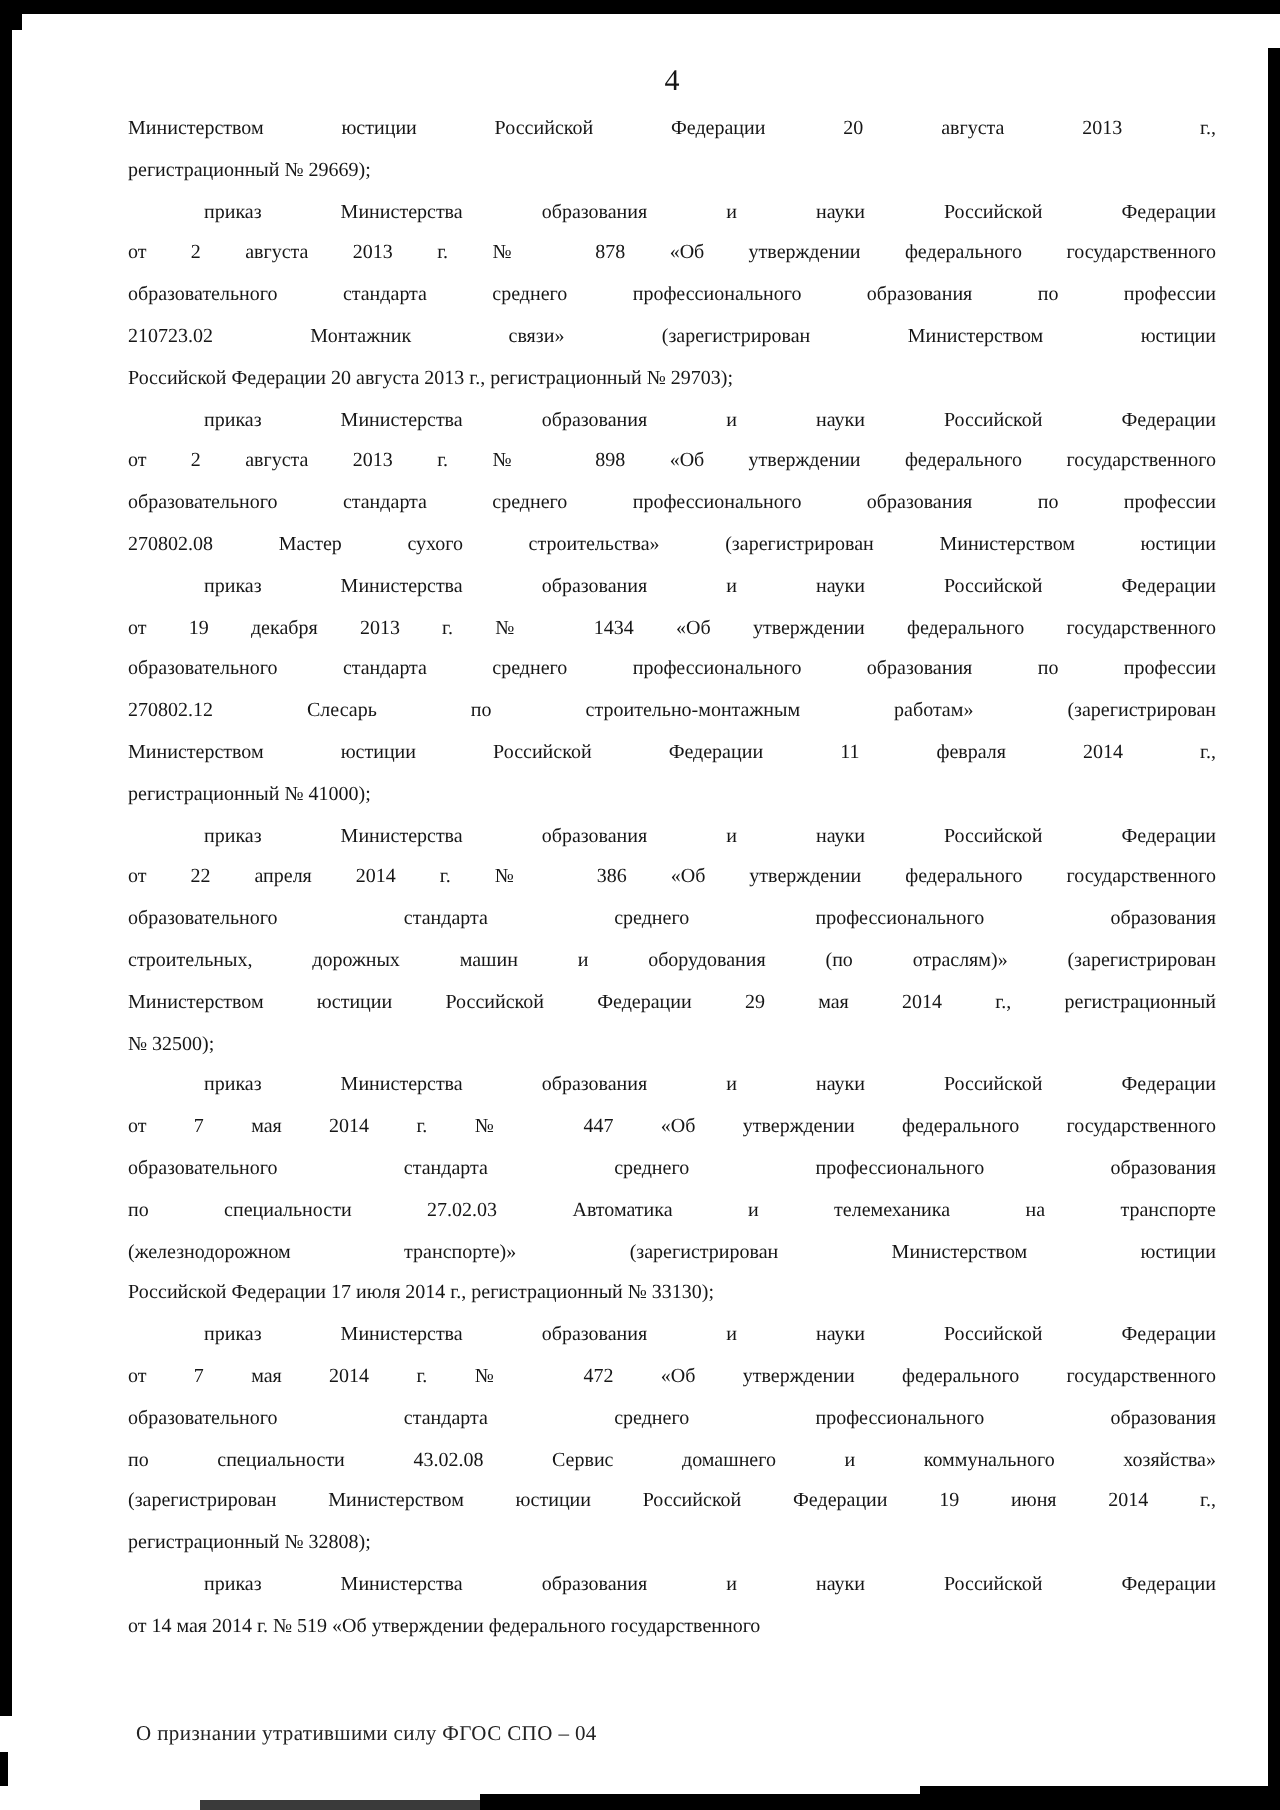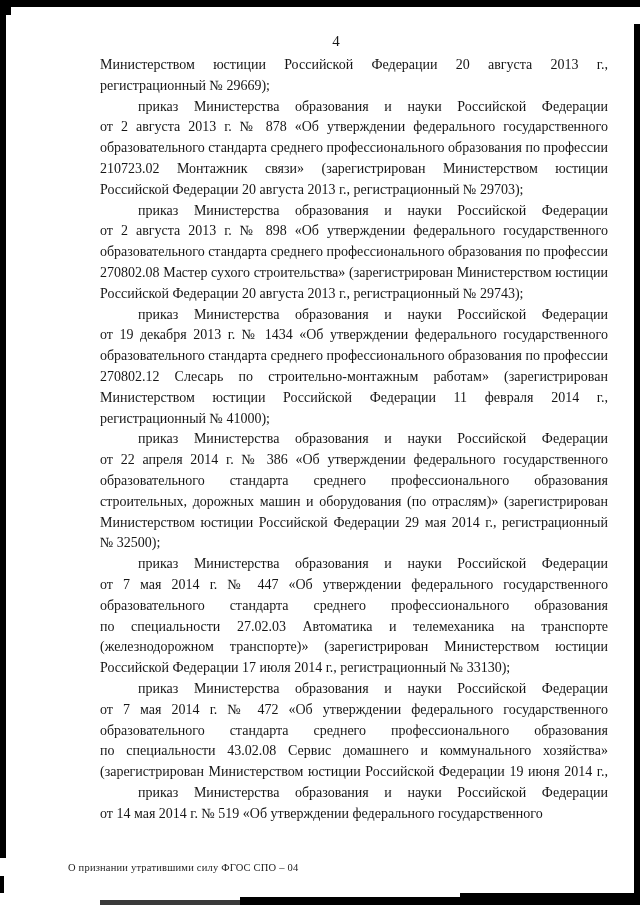--- a/index.html
+++ b/index.html
@@ -36,28 +36,27 @@
     font-size: 15px;
   }
   #text-block {
     position: absolute;
     top: 55px;
     left: 64px;
     width: 544px;
   }
   .para { margin: 0; padding: 0; }
   .line {
-    font-size: 14px;
+    font-size: 10px;
     line-height: 20.8px;
     height: 20.8px;
     overflow: hidden;
     text-align: justify;
     text-align-last: justify;
     white-space: normal;
-    margin-left: 36px;
   }
   .line.para-end { text-align-last: left; }
   .line.first-indent { padding-left: 38px; }
   #footer-note {
     position: absolute;
     top: 862px;
     left: 68px;
     font-size: 10.5px;
     color: #222;
     letter-spacing: 0.2px;
@@ -89,21 +88,20 @@
         <div class="line">от 2 августа 2013 г. № 878 «Об утверждении федерального государственного</div>
         <div class="line">образовательного стандарта среднего профессионального образования по профессии</div>
         <div class="line">210723.02 Монтажник связи» (зарегистрирован Министерством юстиции</div>
         <div class="line para-end">Российской Федерации 20 августа 2013 г., регистрационный № 29703);</div>
       </div>
       <div class="para">
         <div class="line first-indent">приказ Министерства образования и науки Российской Федерации</div>
         <div class="line">от 2 августа 2013 г. № 898 «Об утверждении федерального государственного</div>
         <div class="line">образовательного стандарта среднего профессионального образования по профессии</div>
         <div class="line">270802.08 Мастер сухого строительства» (зарегистрирован Министерством юстиции</div>
-        <div class="line para-end">Российской Федерации 20 августа 2013 г., регистрационный № 29743);</div>
       </div>
       <div class="para">
         <div class="line first-indent">приказ Министерства образования и науки Российской Федерации</div>
         <div class="line">от 19 декабря 2013 г. № 1434 «Об утверждении федерального государственного</div>
         <div class="line">образовательного стандарта среднего профессионального образования по профессии</div>
         <div class="line">270802.12 Слесарь по строительно-монтажным работам» (зарегистрирован</div>
         <div class="line">Министерством юстиции Российской Федерации 11 февраля 2014 г.,</div>
         <div class="line para-end">регистрационный № 41000);</div>
       </div>
       <div class="para">
@@ -121,20 +119,21 @@
         <div class="line">по специальности 27.02.03 Автоматика и телемеханика на транспорте</div>
         <div class="line">(железнодорожном транспорте)» (зарегистрирован Министерством юстиции</div>
         <div class="line para-end">Российской Федерации 17 июля 2014 г., регистрационный № 33130);</div>
       </div>
       <div class="para">
         <div class="line first-indent">приказ Министерства образования и науки Российской Федерации</div>
         <div class="line">от 7 мая 2014 г. № 472 «Об утверждении федерального государственного</div>
         <div class="line">образовательного стандарта среднего профессионального образования</div>
         <div class="line">по специальности 43.02.08 Сервис домашнего и коммунального хозяйства»</div>
         <div class="line">(зарегистрирован Министерством юстиции Российской Федерации 19 июня 2014 г.,</div>
+        <div class="line para-end">регистрационный № 32808);</div>
       </div>
       <div class="para">
         <div class="line first-indent">приказ Министерства образования и науки Российской Федерации</div>
         <div class="line para-end">от 14 мая 2014 г. № 519 «Об утверждении федерального государственного</div>
       </div>
     </div>
 
   <div id="footer-note">О признании утратившими силу ФГОС СПО – 04</div>
 
 </div>

